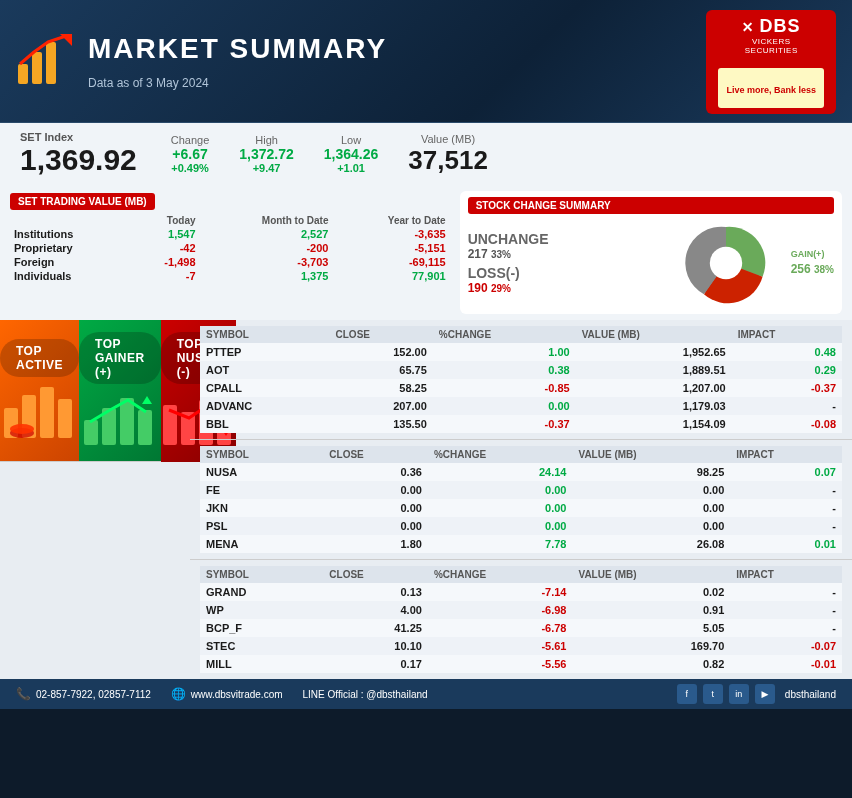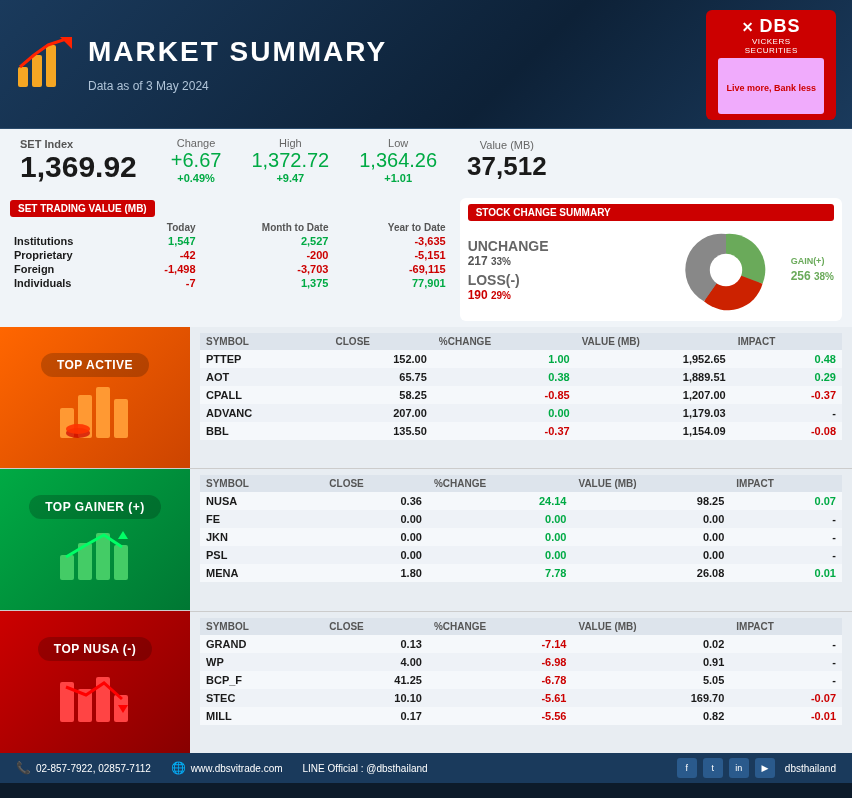--- a/index.html
+++ b/index.html
@@ -57,24 +57,24 @@
     }
     .dbs-logo-top {
       display: flex;
       align-items: center;
       gap: 6px;
     }
     .dbs-x { color: #fff; font-weight: bold; font-size: 14px; }
     .dbs-text { color: #fff; font-size: 18px; font-weight: 900; letter-spacing: 1px; }
     .dbs-sub { color: #fff; font-size: 8px; letter-spacing: 0.5px; text-align: center; }
     .dbs-tagline {
-      background: #f0abfc;
+      background: #fef9c3;
       border-radius: 3px;
-      padding: 19px 8px;
-      margin-top: 3px;
+      padding: 11px 8px;
+      margin-top: 13px;
     }
     .dbs-tagline span { color: #cc0000; font-size: 9px; font-weight: bold; }
 
     
     .set-index-row {
       background: #f0f4f8;
       padding: 8px 20px;
       display: flex;
       align-items: center;
       gap: 0;
@@ -89,21 +89,21 @@
     .set-value { font-size: 30px; font-weight: 900; color: #1a1a1a; }
     .set-metrics {
       display: flex;
       gap: 30px;
       flex: 1;
       align-items: center;
       margin-left: 10px;
     }
     .metric-block { display: flex; flex-direction: column; align-items: center; }
     .metric-label { font-size: 11px; color: #666; }
-    .metric-value { font-size: 20px; font-weight: 400; }
+    .metric-value { font-size: 14px; font-weight: 700; }
     .metric-sub { font-size: 11px; font-weight: 600; }
     .green { color: #00aa44; }
     .red { color: #cc0000; }
     .big-value { font-size: 26px; font-weight: 900; color: #1a1a1a; }
 
     
     .trading-section {
       background: #f0f4f8;
       padding: 6px 10px 6px 10px;
       display: flex;
@@ -165,21 +165,21 @@
     
     .main-content {
       display: flex;
       background: #e8edf2;
     }
 
     
     .left-sidebar {
       width: 190px;
       display: flex;
-      flex-direction: column;
+      flex-direction: row;
       gap: 0;
     }
     .sidebar-section {
       height: 142px;
       display: flex;
       align-items: center;
       justify-content: center;
       flex-direction: column;
       gap: 6px;
       border-bottom: 1px solid #ccc;

